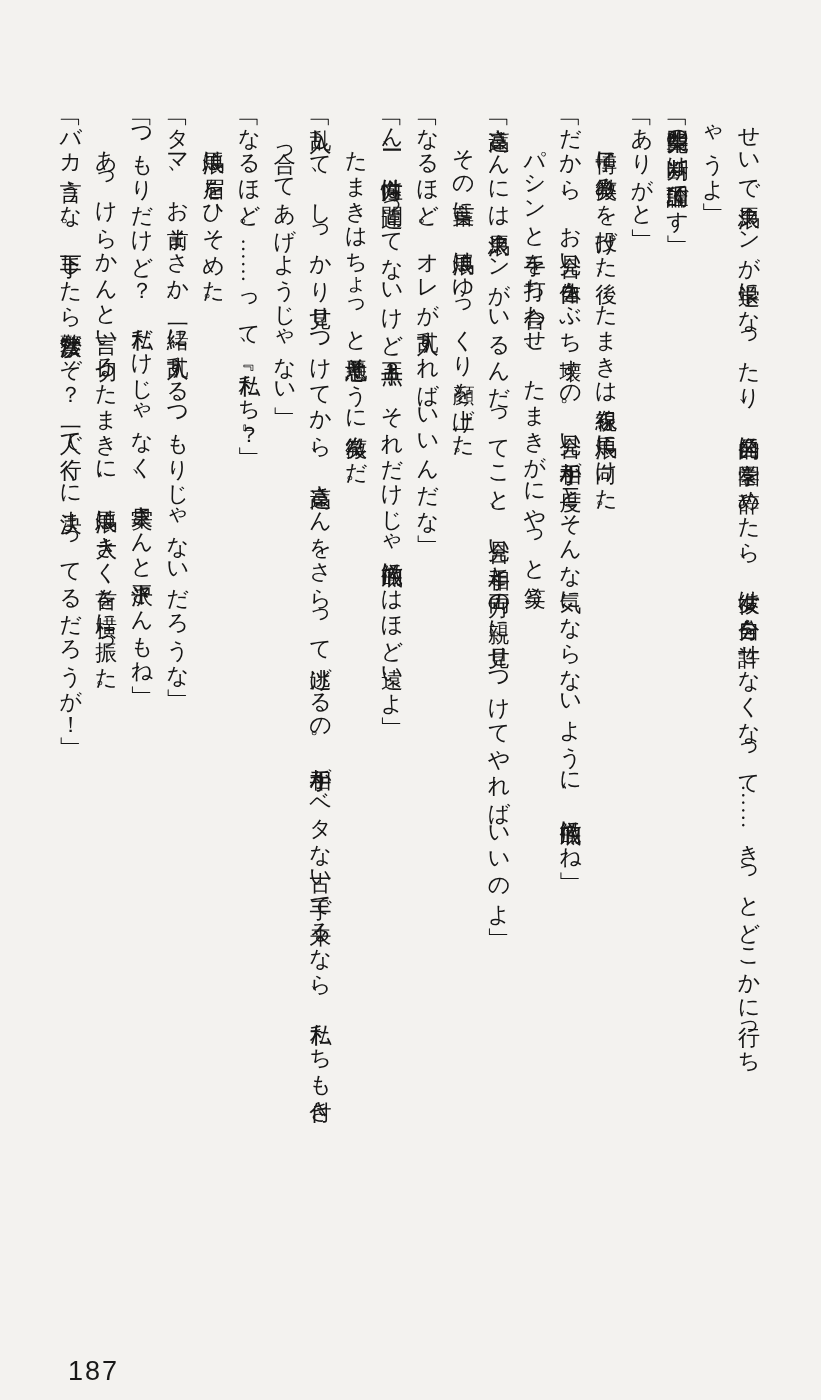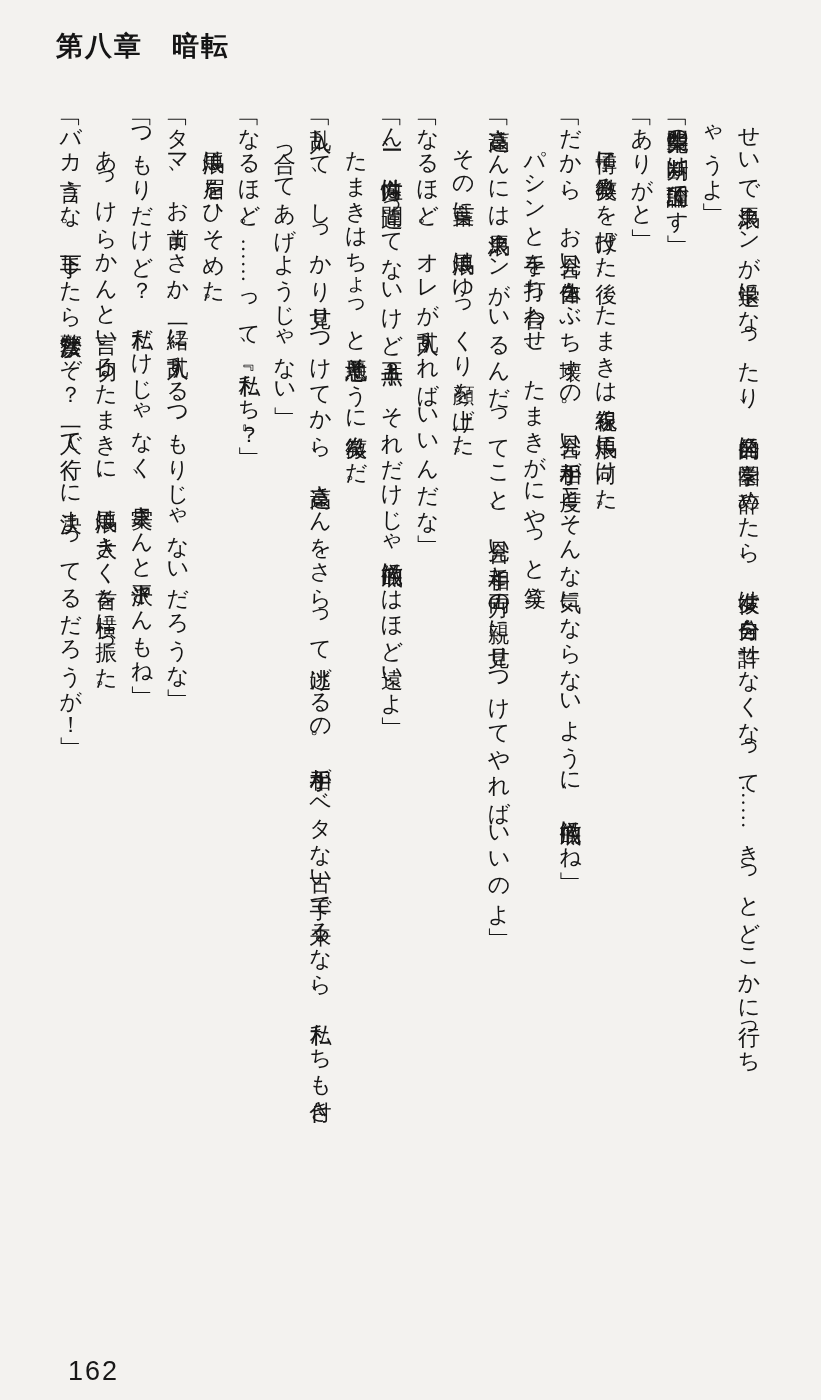--- a/index.html
+++ b/index.html
@@ -52,21 +52,20 @@
     font-size: 27px;
     letter-spacing: 2px;
     color: #181818;
   }
 </style>
 </head>
 <body>
 
 <div class="page">
 
-  <div class="chapter">第八章　暗転</div>
 
   <div class="textbody">
       <p class="tline">せいで浪馬クンが退学になったり、自発的に学園を辞めたら、彼女は自分を許せなくなって……きっとどこかに行っち</p>
       <p class="tline">ゃうよ」</p>
       <p class="tline">「柴門先輩の判断は論理的です」</p>
       <p class="tline">「ありがと」</p>
       <p class="tline">　博子に微笑みを投げた後、たまきは視線を浪馬に向けた。</p>
       <p class="tline">「だから、お見合い自体をぶち壊すの。見合い相手が二度とそんな気にならないように、徹底的にね」</p>
       <p class="tline">　パシンと手を打ち合わせ、たまきがにやっと笑う。</p>
       <p class="tline">「高遠さんには浪馬クンがいるんだってこと、見合い相手と両方の親に見せつけてやればいいのよ」</p>
@@ -77,15 +76,15 @@
       <p class="tline">「乱入して、しっかり見せつけてから、高遠さんをさらって逃げるの。相手がベタな古い手で来るなら、私たちも付き</p>
       <p class="tline">　合ってあげようじゃない」</p>
       <p class="tline">「なるほど。……って、『私たち』？」</p>
       <p class="tline">　浪馬は眉をひそめた。</p>
       <p class="tline">「タマ、お前まさか、一緒に乱入するつもりじゃないだろうな」</p>
       <p class="tline">「つもりだけど？　私だけじゃなく、実果さんと平沢さんもね」</p>
       <p class="tline">　あっけらかんと言い切るたまきに、浪馬は大きく首を横に振った。</p>
       <p class="tline">「バカ言うな。下手したら警察沙汰だぞ？　一人で行くに決まってるだろうが！」</p>
     </div>
 
-  <div class="pagenum">162</div>
+  <div class="pagenum">187</div>
 
 </div>
 
 </body></html>

